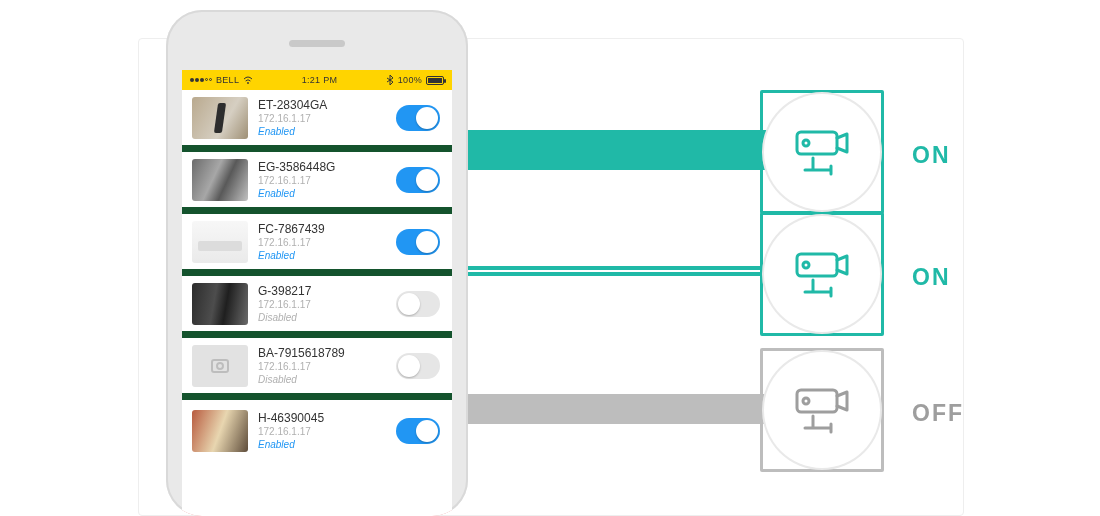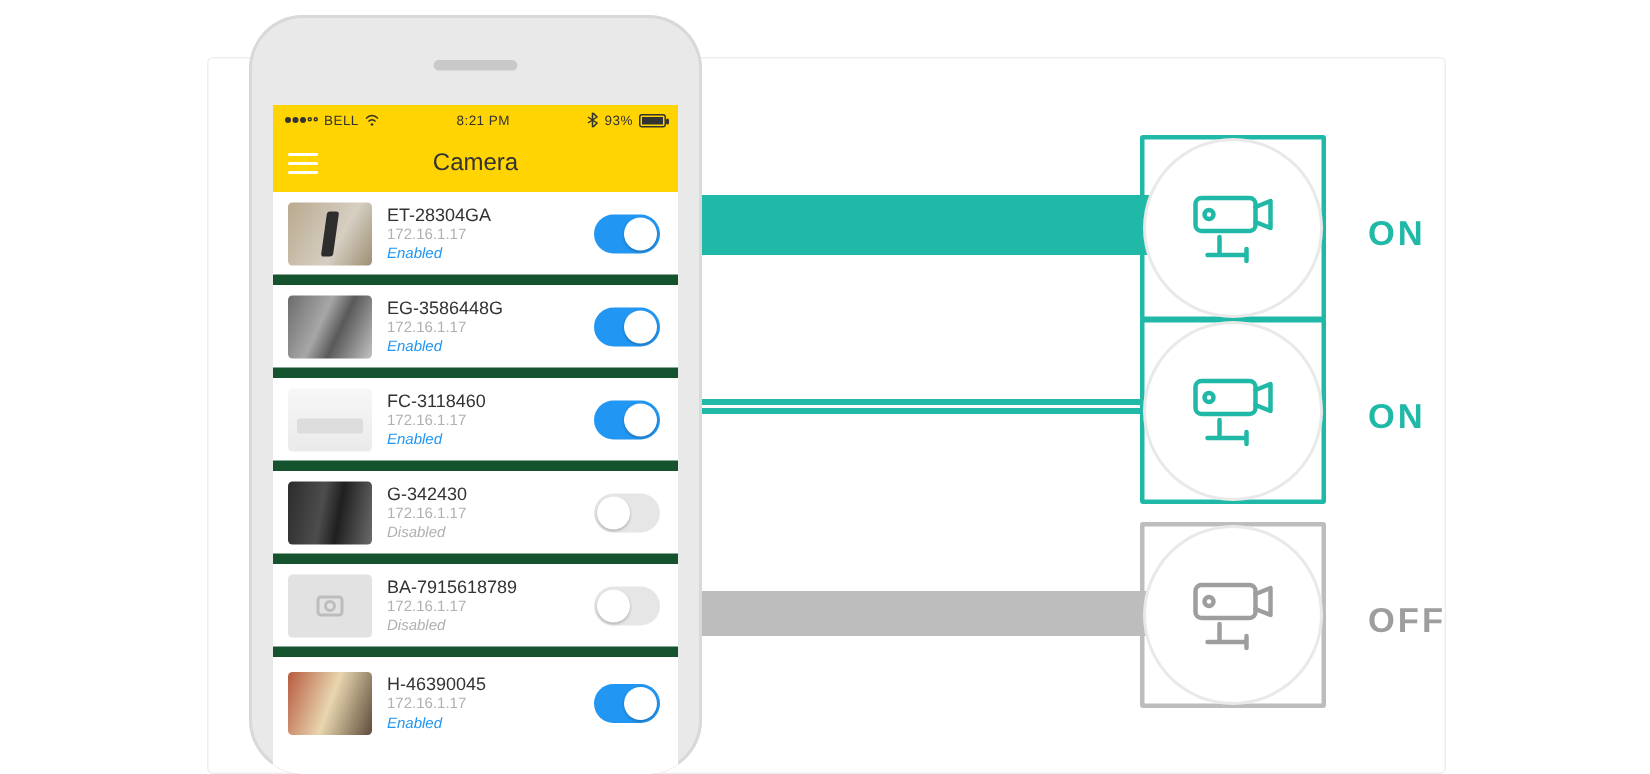--- a/index.html
+++ b/index.html
@@ -227,40 +227,32 @@
           </span>
           <span>BELL</span>
           <svg width="10" height="9" viewBox="0 0 10 9">
             <g fill="none" stroke="#333" stroke-width="1">
               <path d="M1 3 Q5 -1 9 3"></path>
                 <path d="M2.6 5 Q5 2.6 7.4 5"></path>
                 <circle cx="5" cy="7" r="0.9" fill="#333" stroke="none"></circle>
             </g>
           </svg>
         </div>
-        <div class="sb-center">8:21 PM</div>
+        <div class="sb-center">1:21 PM</div>
         <div class="sb-right">
           <svg width="8" height="10" viewBox="0 0 8 10">
             <path d="M4 0 L4 10 M4 0 L7 3 L1 7 M4 10 L7 7 L1 3" fill="none" stroke="#333" stroke-width="1"></path>
           </svg>
-          <span>93%</span>
+          <span>100%</span>
           <span class="batt">
               <i></i>
             </span>
         </div>
       </div>
 
-      <div class="navbar">
-        <div class="menu-btn">
-          <span></span>
-            <span></span>
-            <span></span>
-        </div>
-        <div class="title">Camera</div>
-      </div>
 
       <div class="list">
 
         <div class="row">
           <div class="thumb t1"></div>
           <div class="meta">
             <div class="name">ET-28304GA</div>
             <div class="ip">172.16.1.17</div>
             <div class="state enabled">Enabled</div>
           </div>
@@ -277,33 +269,33 @@
             <div class="state enabled">Enabled</div>
           </div>
           <div class="toggle on">
               <div class="knob"></div>
             </div>
         </div>
 
         <div class="row">
           <div class="thumb t3"></div>
           <div class="meta">
-            <div class="name">FC-3118460</div>
+            <div class="name">FC-7867439</div>
             <div class="ip">172.16.1.17</div>
             <div class="state enabled">Enabled</div>
           </div>
           <div class="toggle on">
               <div class="knob"></div>
             </div>
         </div>
 
         <div class="row">
           <div class="thumb t4"></div>
           <div class="meta">
-            <div class="name">G-342430</div>
+            <div class="name">G-398217</div>
             <div class="ip">172.16.1.17</div>
             <div class="state disabled">Disabled</div>
           </div>
           <div class="toggle off">
               <div class="knob"></div>
             </div>
         </div>
 
         <div class="row">
           <div class="thumb t5">

